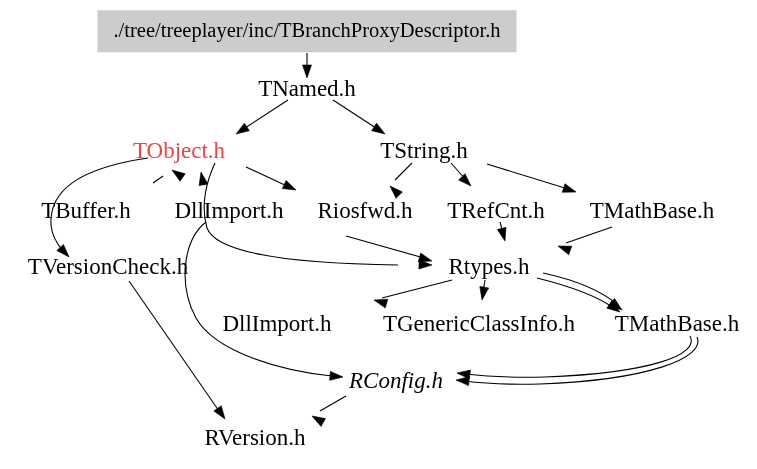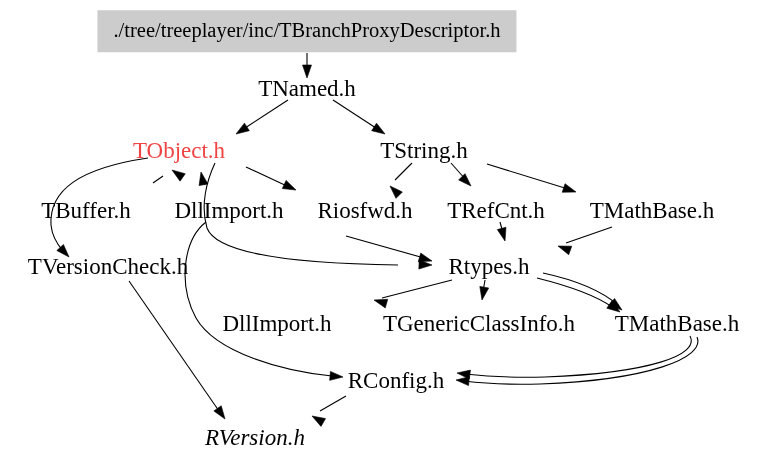--- a/index.html
+++ b/index.html
@@ -156,17 +156,17 @@
       <div class="node" style="left: 86px; top: 210px; color: rgb(0, 0, 0);">TBuffer.h</div>
       <div class="node" style="left: 229px; top: 210px; color: rgb(0, 0, 0);">DllImport.h</div>
       <div class="node" style="left: 365px; top: 210px; color: rgb(0, 0, 0);">Riosfwd.h</div>
       <div class="node" style="left: 496px; top: 210px; color: rgb(0, 0, 0);">TRefCnt.h</div>
       <div class="node" style="left: 652px; top: 210px; color: rgb(0, 0, 0); text-align: right;">TMathBase.h</div>
       <div class="node" style="left: 108px; top: 266px; color: rgb(0, 0, 0);">TVersionCheck.h</div>
       <div class="node" style="left: 489px; top: 266px; color: rgb(0, 0, 0); text-align: center;">Rtypes.h</div>
       <div class="node" style="left: 277px; top: 323px; color: rgb(0, 0, 0);">DllImport.h</div>
       <div class="node" style="left: 479px; top: 323px; color: rgb(0, 0, 0);">TGenericClassInfo.h</div>
       <div class="node" style="left: 677px; top: 323px; color: rgb(0, 0, 0);">TMathBase.h</div>
-      <div class="node" style="left: 396px; top: 380px; color: rgb(0, 0, 0);">RConfig.h</div>
-      <div class="node" style="left: 255px; top: 437px; color: rgb(0, 0, 0); font-style: italic;">RVersion.h</div>
+      <div class="node" style="left: 396px; top: 380px; color: rgb(0, 0, 0); font-style: italic;">RConfig.h</div>
+      <div class="node" style="left: 255px; top: 437px; color: rgb(0, 0, 0);">RVersion.h</div>
     </div>
 
 </div>
 
 </body></html>

